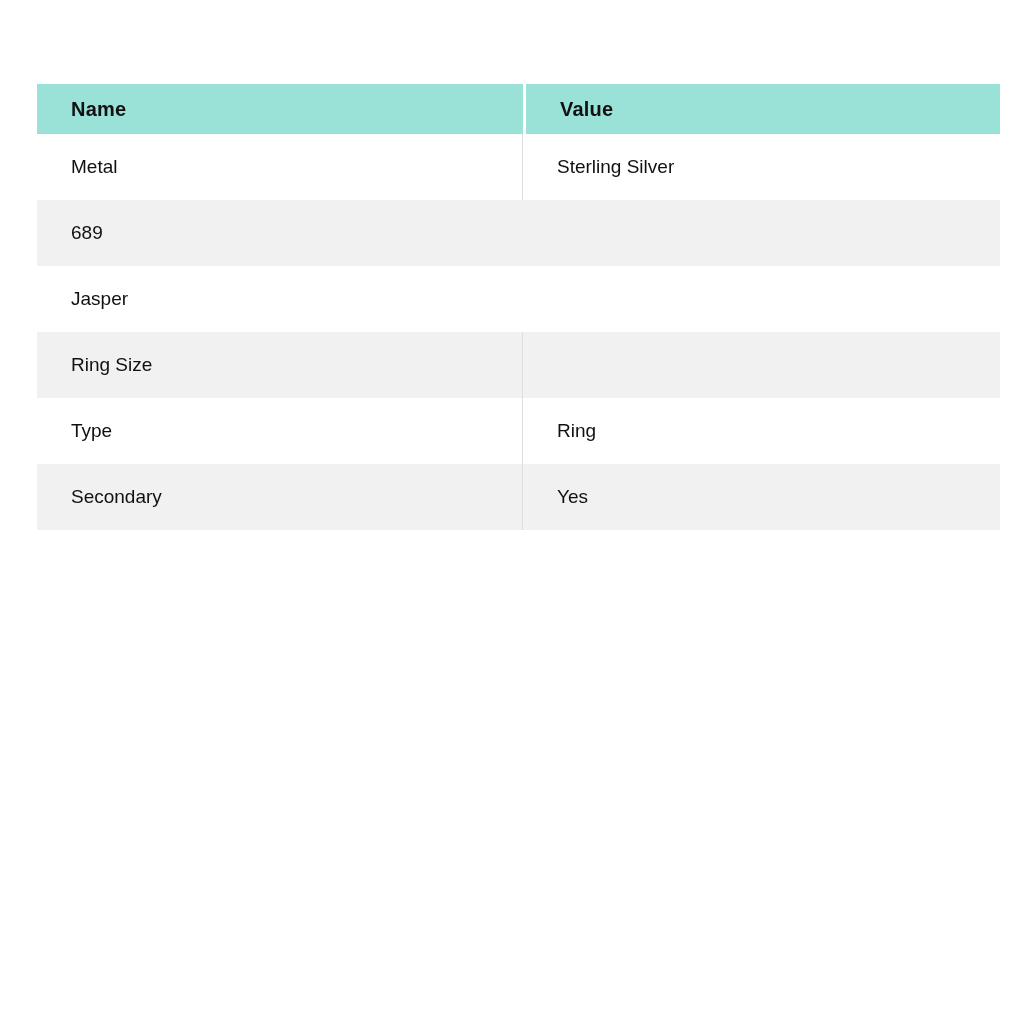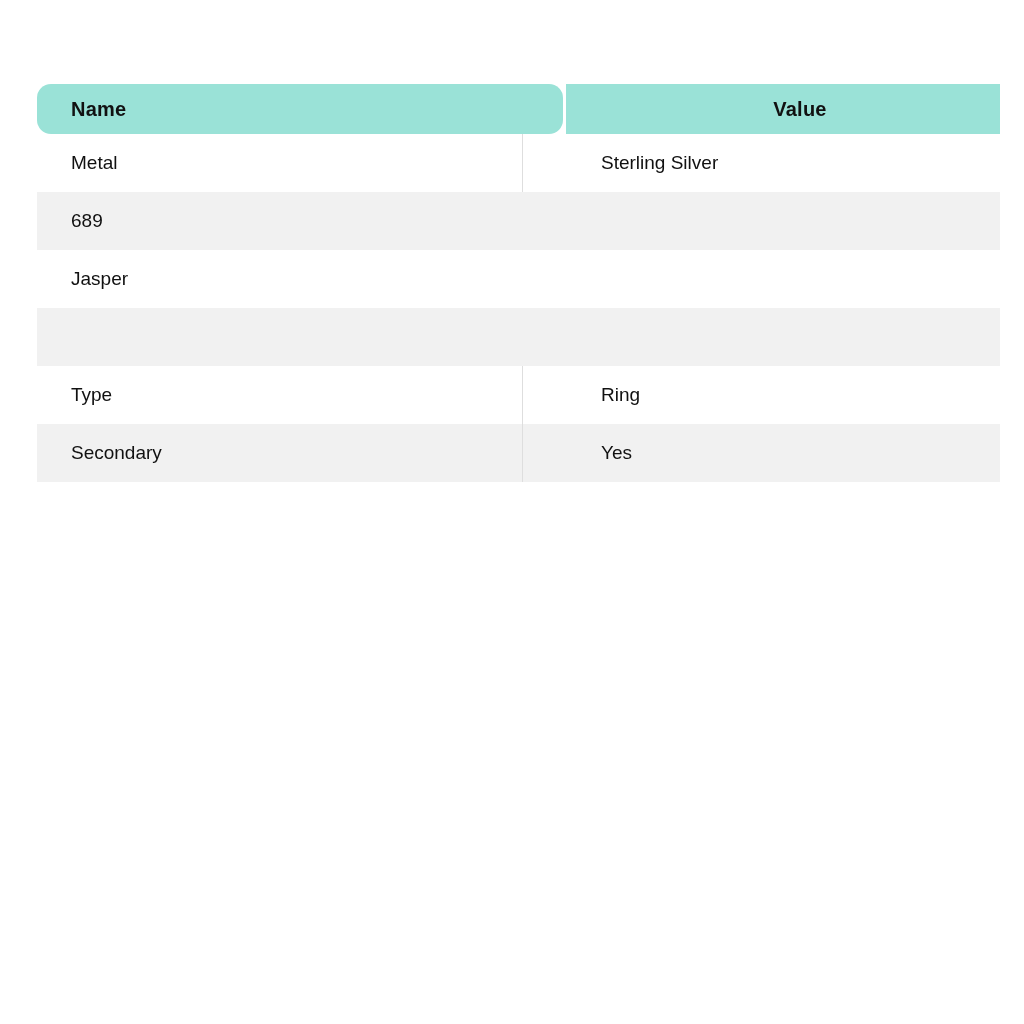--- a/index.html
+++ b/index.html
@@ -33,33 +33,30 @@
   .th{
     display:flex;
     align-items:center;
     padding-left:34px;
     background:var(--header-bg);
     font-size:20px;
     font-weight:700;
     letter-spacing:0.2px;
   }
   .th.col-name{
-    width:526px;
+    width:486px;
     margin-right:3px; 
-    border-radius:14px;
   }
   .th.col-value{
     flex:1;
-    justify-content:center;
   }
   .tbody .row{
     display:flex;
-    height:58px;
+    height:66px;
     background:#ffffff;
-    gap:44px;
   }
   .tbody .row:nth-child(even){
     background:var(--row-alt-bg);
   }
   .td{
     display:flex;
     align-items:center;
     padding-left:34px;
     font-size:19px;
   }
@@ -96,20 +93,21 @@
       <div class="row">
         <div class="td col-value">689</div>
       </div>
 
       <div class="row">
         <div class="td col-value">Jasper</div>
       </div>
 
 
       <div class="row">
+        <div class="td col-name">Ring Size</div>
       </div>
 
       <div class="row">
         <div class="td col-name">Type</div>
         <div class="td col-value">Ring</div>
       </div>
 
       <div class="row">
         <div class="td col-name">Secondary</div>
         <div class="td col-value">Yes</div>

